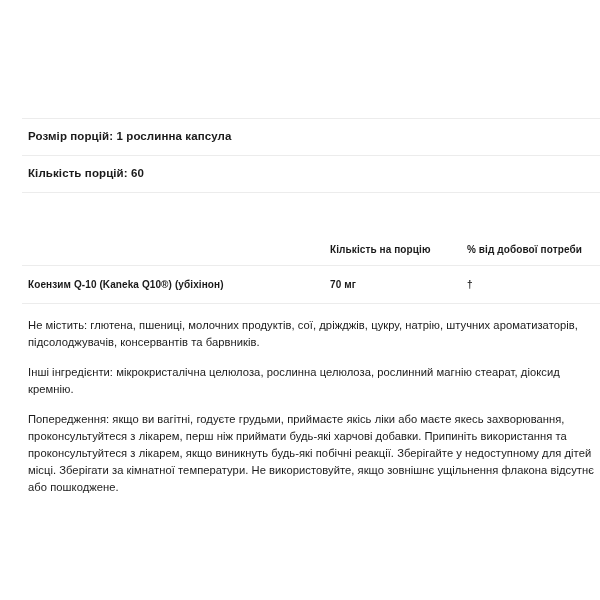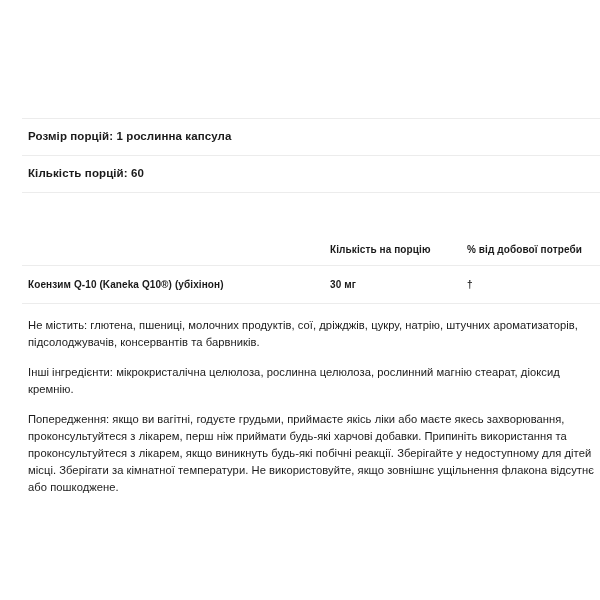--- a/index.html
+++ b/index.html
@@ -137,21 +137,21 @@
     <thead>
       <tr>
         <th></th>
         <th>Кількість на порцію</th>
         <th>% від добової потреби</th>
       </tr>
     </thead>
     <tbody>
       <tr>
         <td>Коензим Q-10 (Kaneka Q10®) (убіхінон)</td>
-        <td>30 мг</td>
+        <td>70 мг</td>
         <td>†</td>
       </tr>
     </tbody>
   </table>
 
 
   <div class="body-block">
     <p>Не містить: глютена, пшениці, молочних продуктів, сої, дріжджів, цукру, натрію, штучних ароматизаторів, підсолоджувачів, консервантів та барвників.</p>
     <p>Інші інгредієнти: мікрокристалічна целюлоза, рослинна целюлоза, рослинний магнію стеарат, діоксид кремнію.</p>
     <p>Попередження: якщо ви вагітні, годуєте грудьми, приймаєте якісь ліки або маєте якесь захворювання, проконсультуйтеся з лікарем, перш ніж приймати будь-які харчові добавки. Припиніть використання та проконсультуйтеся з лікарем, якщо виникнуть будь-які побічні реакції. Зберігайте у недоступному для дітей місці. Зберігати за кімнатної температури. Не використовуйте, якщо зовнішнє ущільнення флакона відсутнє або пошкоджене.</p>

